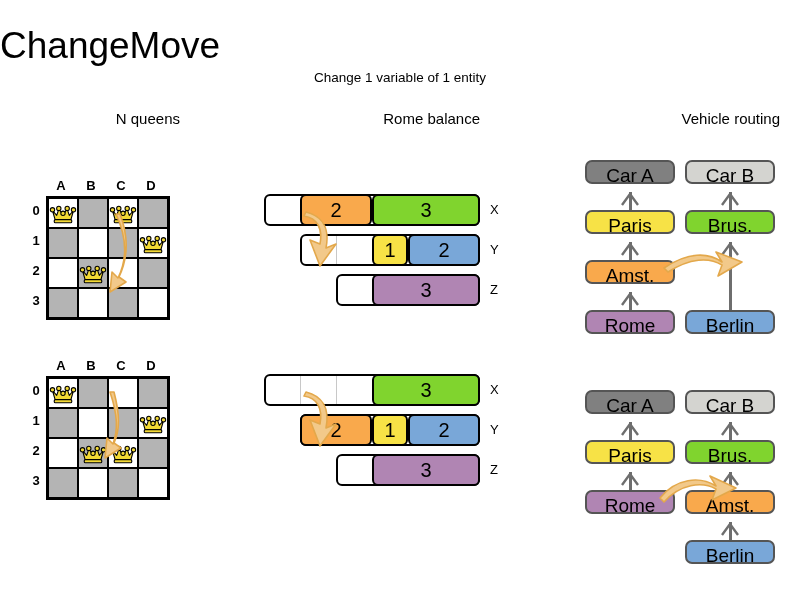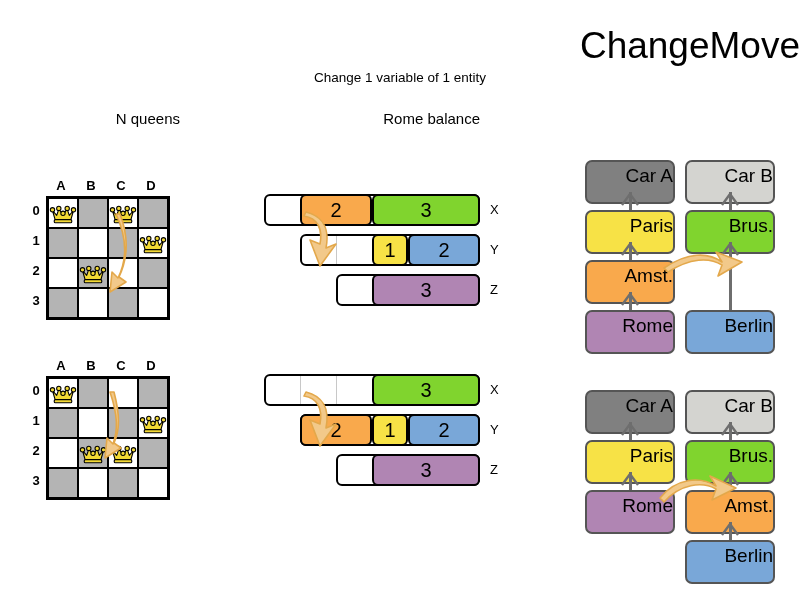--- a/index.html
+++ b/index.html
@@ -4,21 +4,21 @@
 <style>
   html,body{margin:0;padding:0;}
   body{
     width:800px;height:600px;background:#ffffff;
     font-family:"Liberation Sans", sans-serif;color:#000;
     position:relative;overflow:hidden;
   }
 
   
   #title{
-    position:absolute;top:24px;left:0;width:800px;text-align:right;
+    position:absolute;top:24px;left:0;width:800px;text-align:left;
     font-size:37px;font-weight:400;line-height:44px;letter-spacing:0px;
   }
   #subtitle{
     position:absolute;top:70px;left:0;width:800px;text-align:center;
     font-size:13.5px;font-weight:400;
   }
   .sec-head{
     position:absolute;text-align:right;font-size:15px;line-height:18px;
   }
 
@@ -39,35 +39,36 @@
   .bar-outline{position:absolute;left:0;top:0;height:32px;box-sizing:border-box;
      border:2px solid #000;border-radius:6px;background:#fff;}
   .seg{position:absolute;top:0;height:32px;box-sizing:border-box;
        border:2px solid #000;border-radius:6px;
        font-size:20px;line-height:28px;text-align:center;color:#000;}
   .divline{position:absolute;top:2px;height:28px;width:1px;background:#c8c8c8;}
   .bar-lab{position:absolute;font-size:13px;line-height:32px;}
 
   
   .vbox{position:absolute;box-sizing:border-box;border:2px solid #555;
-        border-radius:7px;text-align:right;font-size:19px;line-height:28px;
-        height:44px;color:#000;}
+        border-radius:7px;text-align:center;font-size:19px;line-height:28px;
+        height:24px;color:#000;}
   .vlink{position:absolute;width:3px;background:#6e6e6e;}
 
   svg.ov{position:absolute;left:0;top:0;width:800px;height:600px;pointer-events:none;}
 </style>
 </head>
 <body>
 
 <div id="title">ChangeMove</div>
 <div id="subtitle">Change 1 variable of 1 entity</div>
 
 <div class="sec-head" style="left:20px;top:110px;width:160px;">N queens</div>
 <div class="sec-head" style="left:320px;top:110px;width:160px;">Rome balance</div>
 <div class="sec-head" style="left:600px;top:110px;width:180px;">
+  <div>Vehicle routing</div>
 </div>
 
 <div>
   <div class="col-lab" style="left:46px;top:178px;">A</div>
   <div class="col-lab" style="left:76px;top:178px;">B</div>
   <div class="col-lab" style="left:106px;top:178px;">C</div>
   <div class="col-lab" style="left:136px;top:178px;">D</div>
 
   <div class="row-lab" style="left:29px;top:196px;">0</div>
   <div class="row-lab" style="left:29px;top:226px;">1</div>

